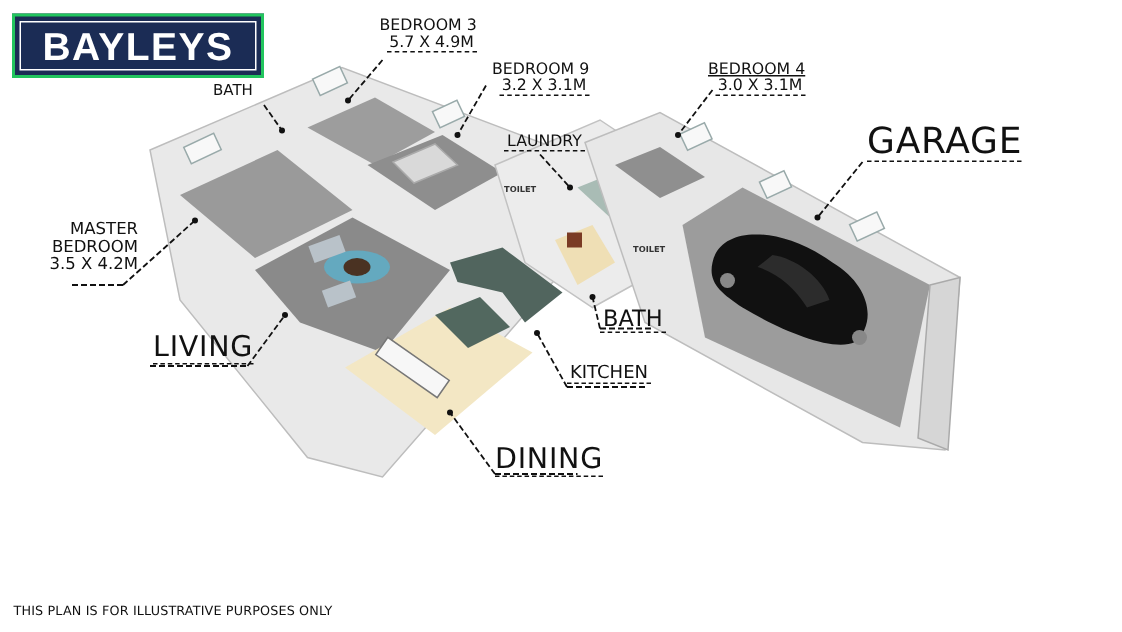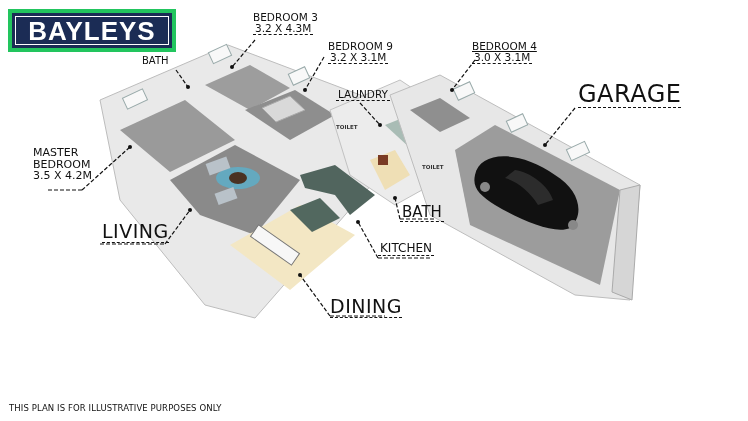--- a/index.html
+++ b/index.html
@@ -1,26 +1,26 @@
 <!DOCTYPE html>
 <html><head>
 <meta charset="utf-8">
 <style>
   html, body { margin:0; padding:0; background:#ffffff; }
   body { width:748px; height:421px; position:relative; overflow:hidden;
          font-family:"DejaVu Sans", sans-serif; color:#111; }
   .logo { position:absolute; left:8px; top:9px; width:168px; height:43px;
-          background:#1b2c55; border:4px solid #22c55e; box-sizing:border-box; }
+          background:#1b2c55; border:2px solid #22c55e; box-sizing:border-box; }
   .logo-inner { position:absolute; left:3px; top:3px; right:3px; bottom:3px;
           border:1.5px solid #ffffff; display:flex; align-items:center; justify-content:center; }
   .logo-text { color:#ffffff; font-family:"Liberation Sans", sans-serif; font-weight:bold;
           font-size:26px; letter-spacing:1px; line-height:1; }
   svg.plan { position:absolute; left:0; top:0; }
   .lbl { position:absolute; font-family:"DejaVu Sans", sans-serif; color:#111;
-         white-space:nowrap; line-height:1.05; text-align:left; }
+         white-space:nowrap; line-height:1.05; text-align:right; }
   .lbl .dim { border-bottom:1.5px dashed #111; display:inline-block; padding:0 2px; }
   .small { font-size:10px; }
   .mid { font-size:10.5px; }
   .big { font-family:"DejaVu Sans", sans-serif; font-size:19px; letter-spacing:0.5px; }
   .big .u { border-bottom:1.5px dashed #111; display:inline-block; }
   .huge { font-size:24px; }
   .tiny { position:absolute; font-size:5.5px; color:#333; font-weight:bold; }
   .footer { position:absolute; left:9px; top:403px; font-size:8.5px; color:#111; letter-spacing:0.1px; }
 </style>
 </head>
@@ -116,21 +116,21 @@
     <circle cx="300" cy="275" r="2"></circle>
   </g>
 </svg>
 
 <div class="lbl small" style="left:142px;top:56px;">
   <span>BATH</span>
 </div>
 
 <div class="lbl mid" style="left:253px;top:12px;">
   <div>BEDROOM 3</div>
-  <span class="dim">3.2 X 4.3M</span>
+  <span class="dim">5.7 X 4.9M</span>
 </div>
 
 <div class="lbl mid" style="left:328px;top:41px;">
   <div>BEDROOM 9</div>
   <span class="dim">3.2 X 3.1M</span>
 </div>
 
 <div class="lbl mid" style="left:336px;top:89px;">
   <span class="dim">LAUNDRY</span>
 </div>

